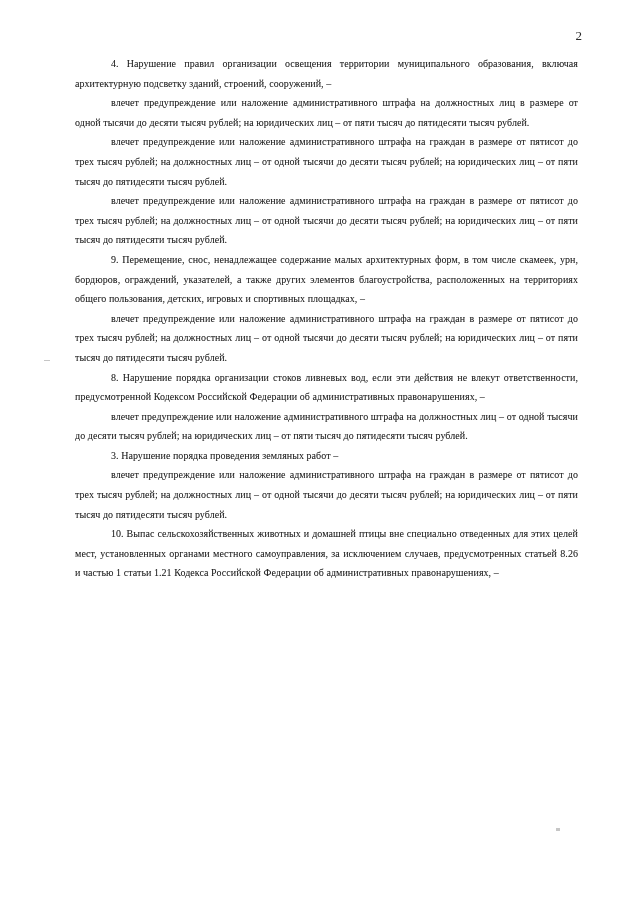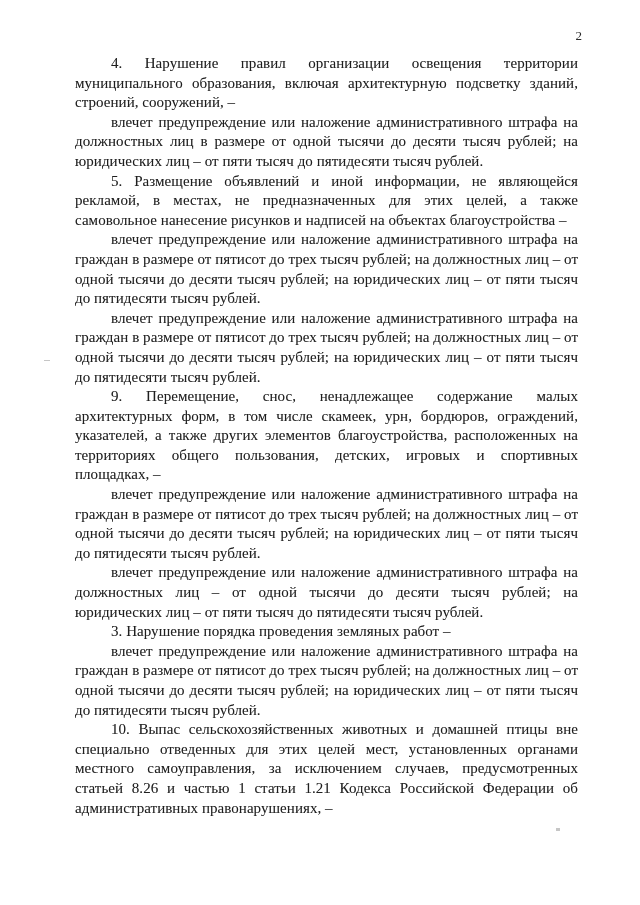--- a/index.html
+++ b/index.html
@@ -27,21 +27,21 @@
     top: 28px;
     right: 58px;
     font-size: 13px;
     color: #2a2a2a;
   }
   .doc-body {
     margin-top: 28px;
   }
   p.para {
     margin: 0;
-    font-size: 15px;
+    font-size: 10px;
     line-height: 19.6px;
     text-align: justify;
     text-justify: inter-word;
     color: #1f1f1f;
     letter-spacing: 0.05px;
   }
   p.para.item {
     text-indent: 36px;
   }
   p.para.sanction {
@@ -60,25 +60,25 @@
 </head>
 <body>
 
 <div class="page">
 
   <div class="page-number">2</div>
 
   <div class="doc-body">
     <p class="para item">4. Нарушение правил организации освещения территории муниципального образования, включая архитектурную подсветку зданий, строений, сооружений, –</p>
     <p class="para sanction">влечет предупреждение или наложение административного штрафа на должностных лиц в размере от одной тысячи до десяти тысяч рублей; на юридических лиц – от пяти тысяч до пятидесяти тысяч рублей.</p>
-    <p class="para item">5. Размещение объявлений и иной информации, не являющейся рекламой, в местах, не предназначенных для этих целей, а также самовольное нанесение рисунков и надписей на объектах благоустройства –</p>
     <p class="para sanction">влечет предупреждение или наложение административного штрафа на граждан в размере от пятисот до трех тысяч рублей; на должностных лиц – от одной тысячи до десяти тысяч рублей; на юридических лиц – от пяти тысяч до пятидесяти тысяч рублей.</p>
     <p class="para sanction">влечет предупреждение или наложение административного штрафа на граждан в размере от пятисот до трех тысяч рублей; на должностных лиц – от одной тысячи до десяти тысяч рублей; на юридических лиц – от пяти тысяч до пятидесяти тысяч рублей.</p>
     <p class="para item">9. Перемещение, снос, ненадлежащее содержание малых архитектурных форм, в том числе скамеек, урн, бордюров, ограждений, указателей, а также других элементов благоустройства, расположенных на территориях общего пользования, детских, игровых и спортивных площадках, –</p>
     <p class="para sanction">влечет предупреждение или наложение административного штрафа на граждан в размере от пятисот до трех тысяч рублей; на должностных лиц – от одной тысячи до десяти тысяч рублей; на юридических лиц – от пяти тысяч до пятидесяти тысяч рублей.</p>
+    <p class="para item">8. Нарушение порядка организации стоков ливневых вод, если эти действия не влекут ответственности, предусмотренной Кодексом Российской Федерации об административных правонарушениях, –</p>
     <p class="para sanction">влечет предупреждение или наложение административного штрафа на должностных лиц – от одной тысячи до десяти тысяч рублей; на юридических лиц – от пяти тысяч до пятидесяти тысяч рублей.</p>
     <p class="para item">3. Нарушение порядка проведения земляных работ –</p>
     <p class="para sanction">влечет предупреждение или наложение административного штрафа на граждан в размере от пятисот до трех тысяч рублей; на должностных лиц – от одной тысячи до десяти тысяч рублей; на юридических лиц – от пяти тысяч до пятидесяти тысяч рублей.</p>
     <p class="para item">10. Выпас сельскохозяйственных животных и домашней птицы вне специально отведенных для этих целей мест, установленных органами местного самоуправления, за исключением случаев, предусмотренных статьей 8.26 и частью 1 статьи 1.21 Кодекса Российской Федерации об административных правонарушениях, –</p>
   </div>
 
   <div class="speck" style="left:44px;top:360px;width:6px;height:1px;"></div>
   <div class="speck" style="left:556px;top:828px;width:4px;height:3px;"></div>
 </div>
 

